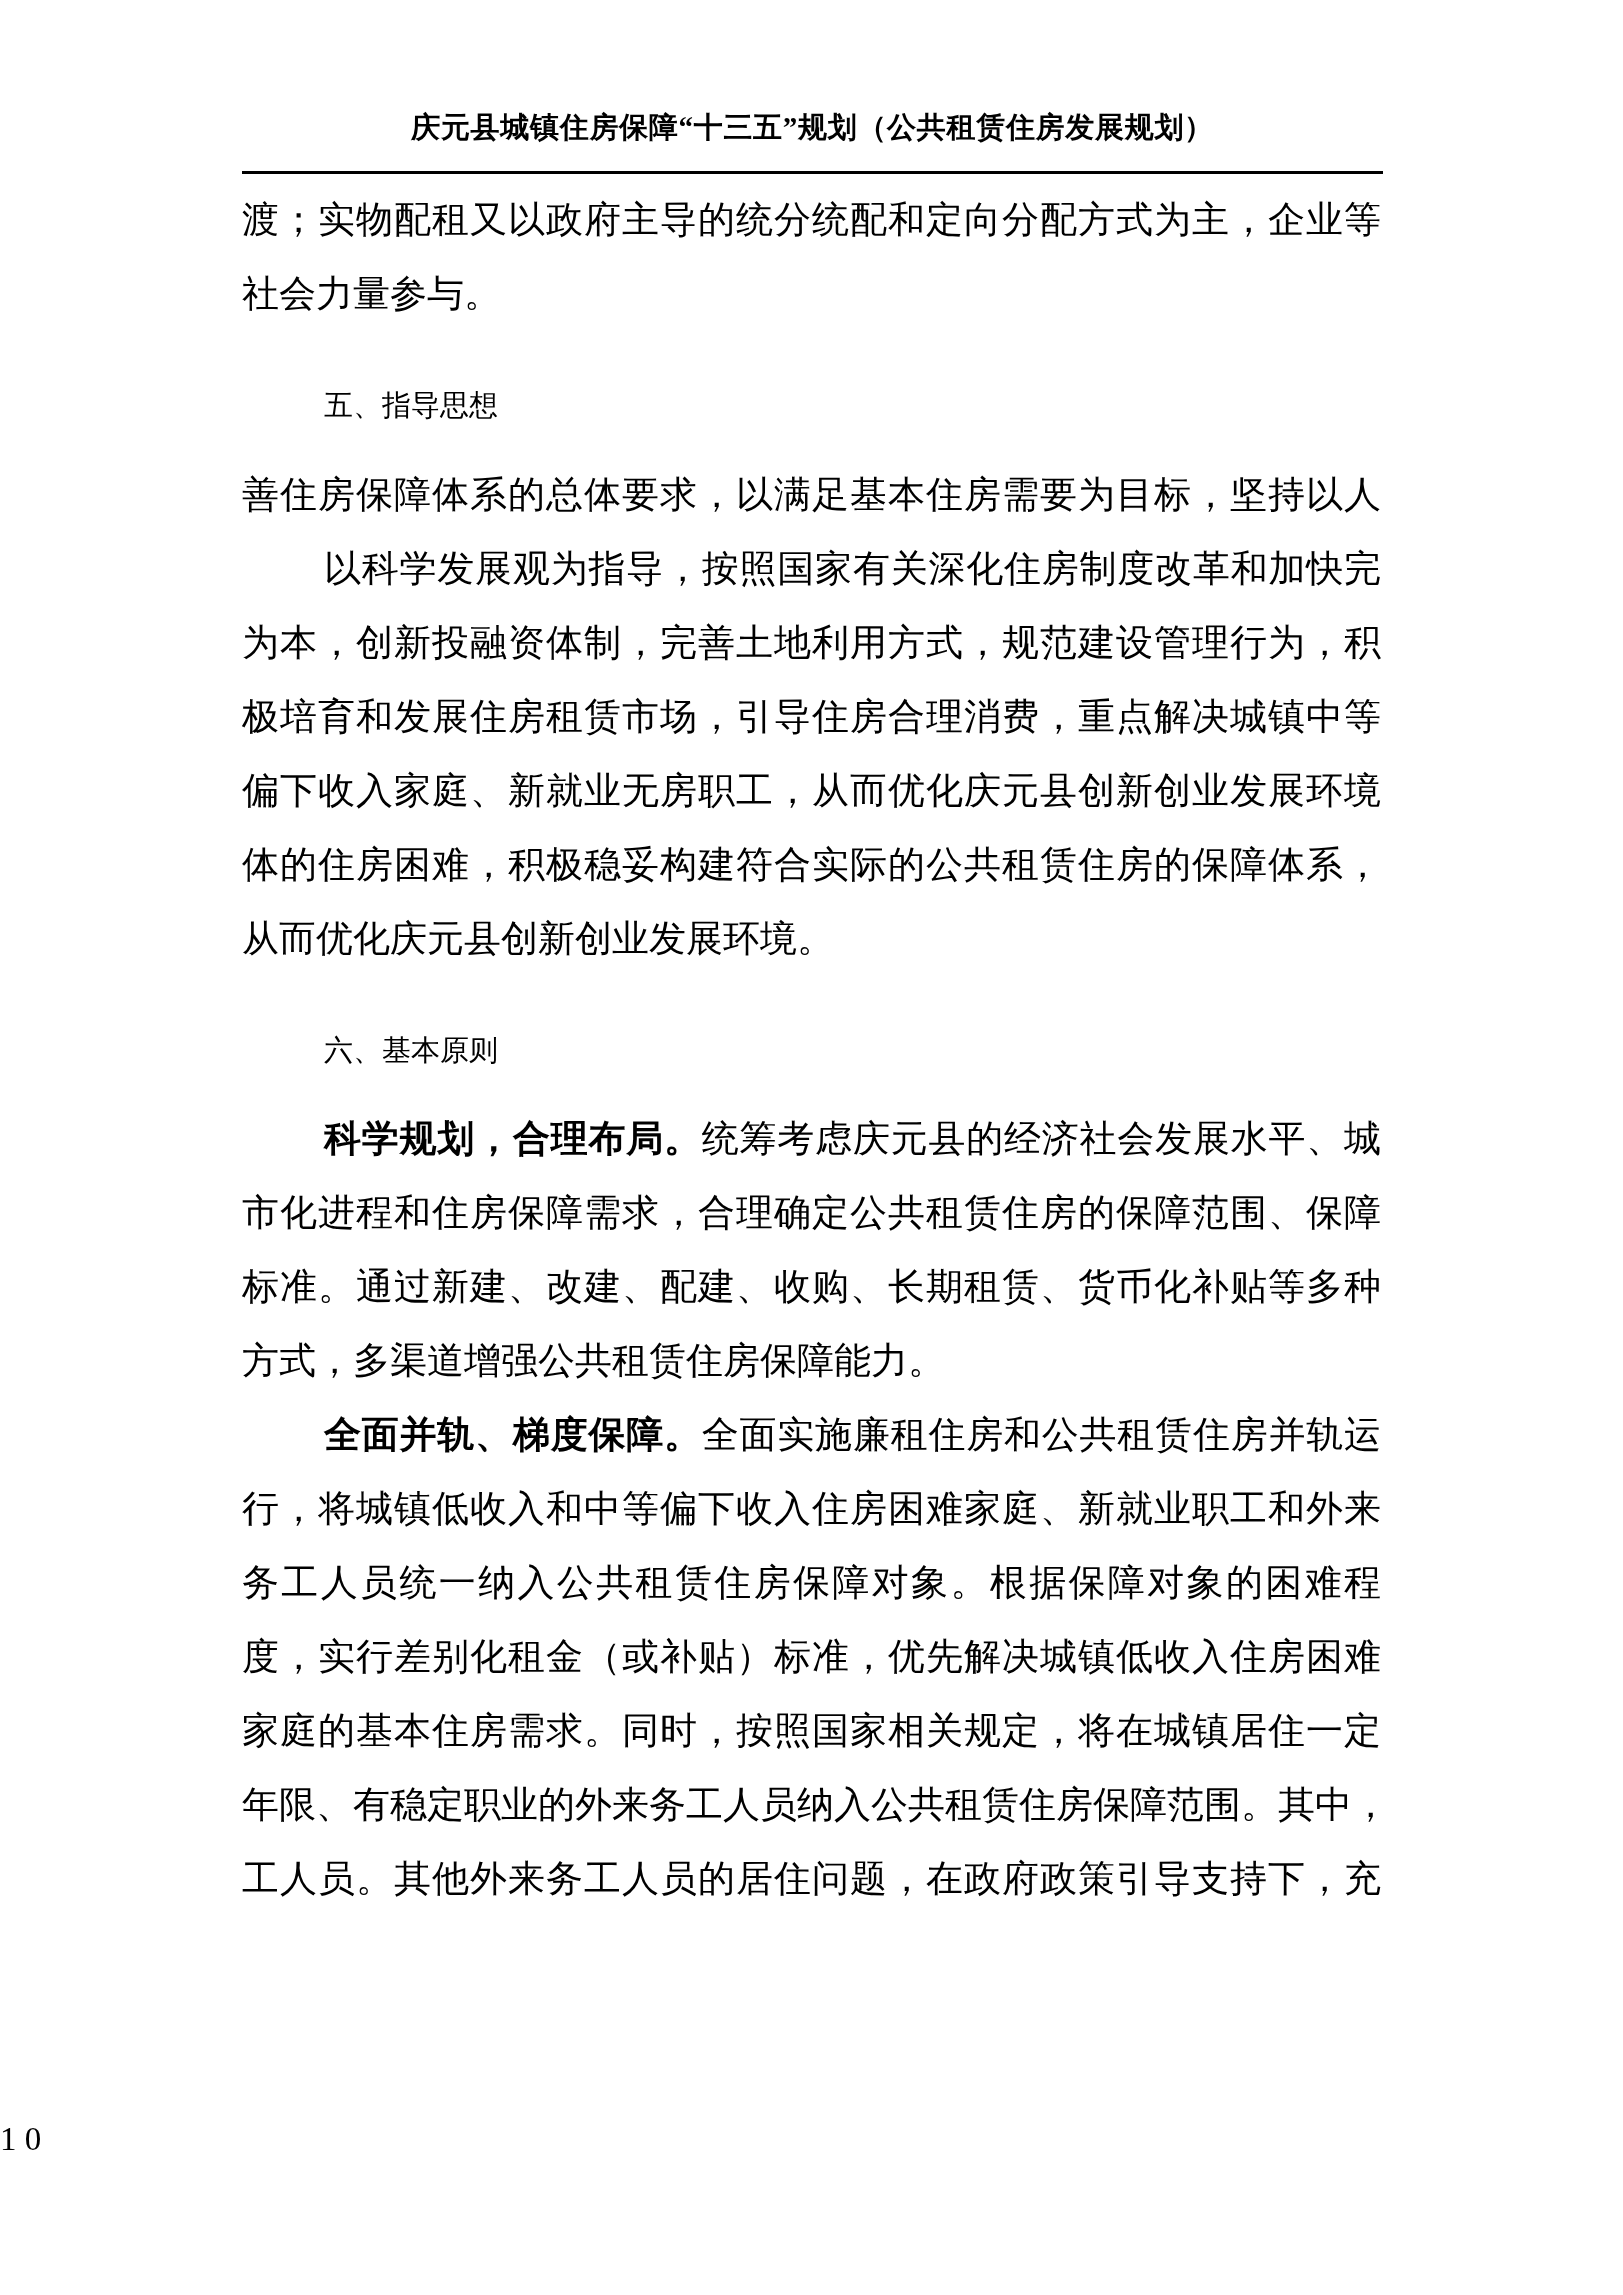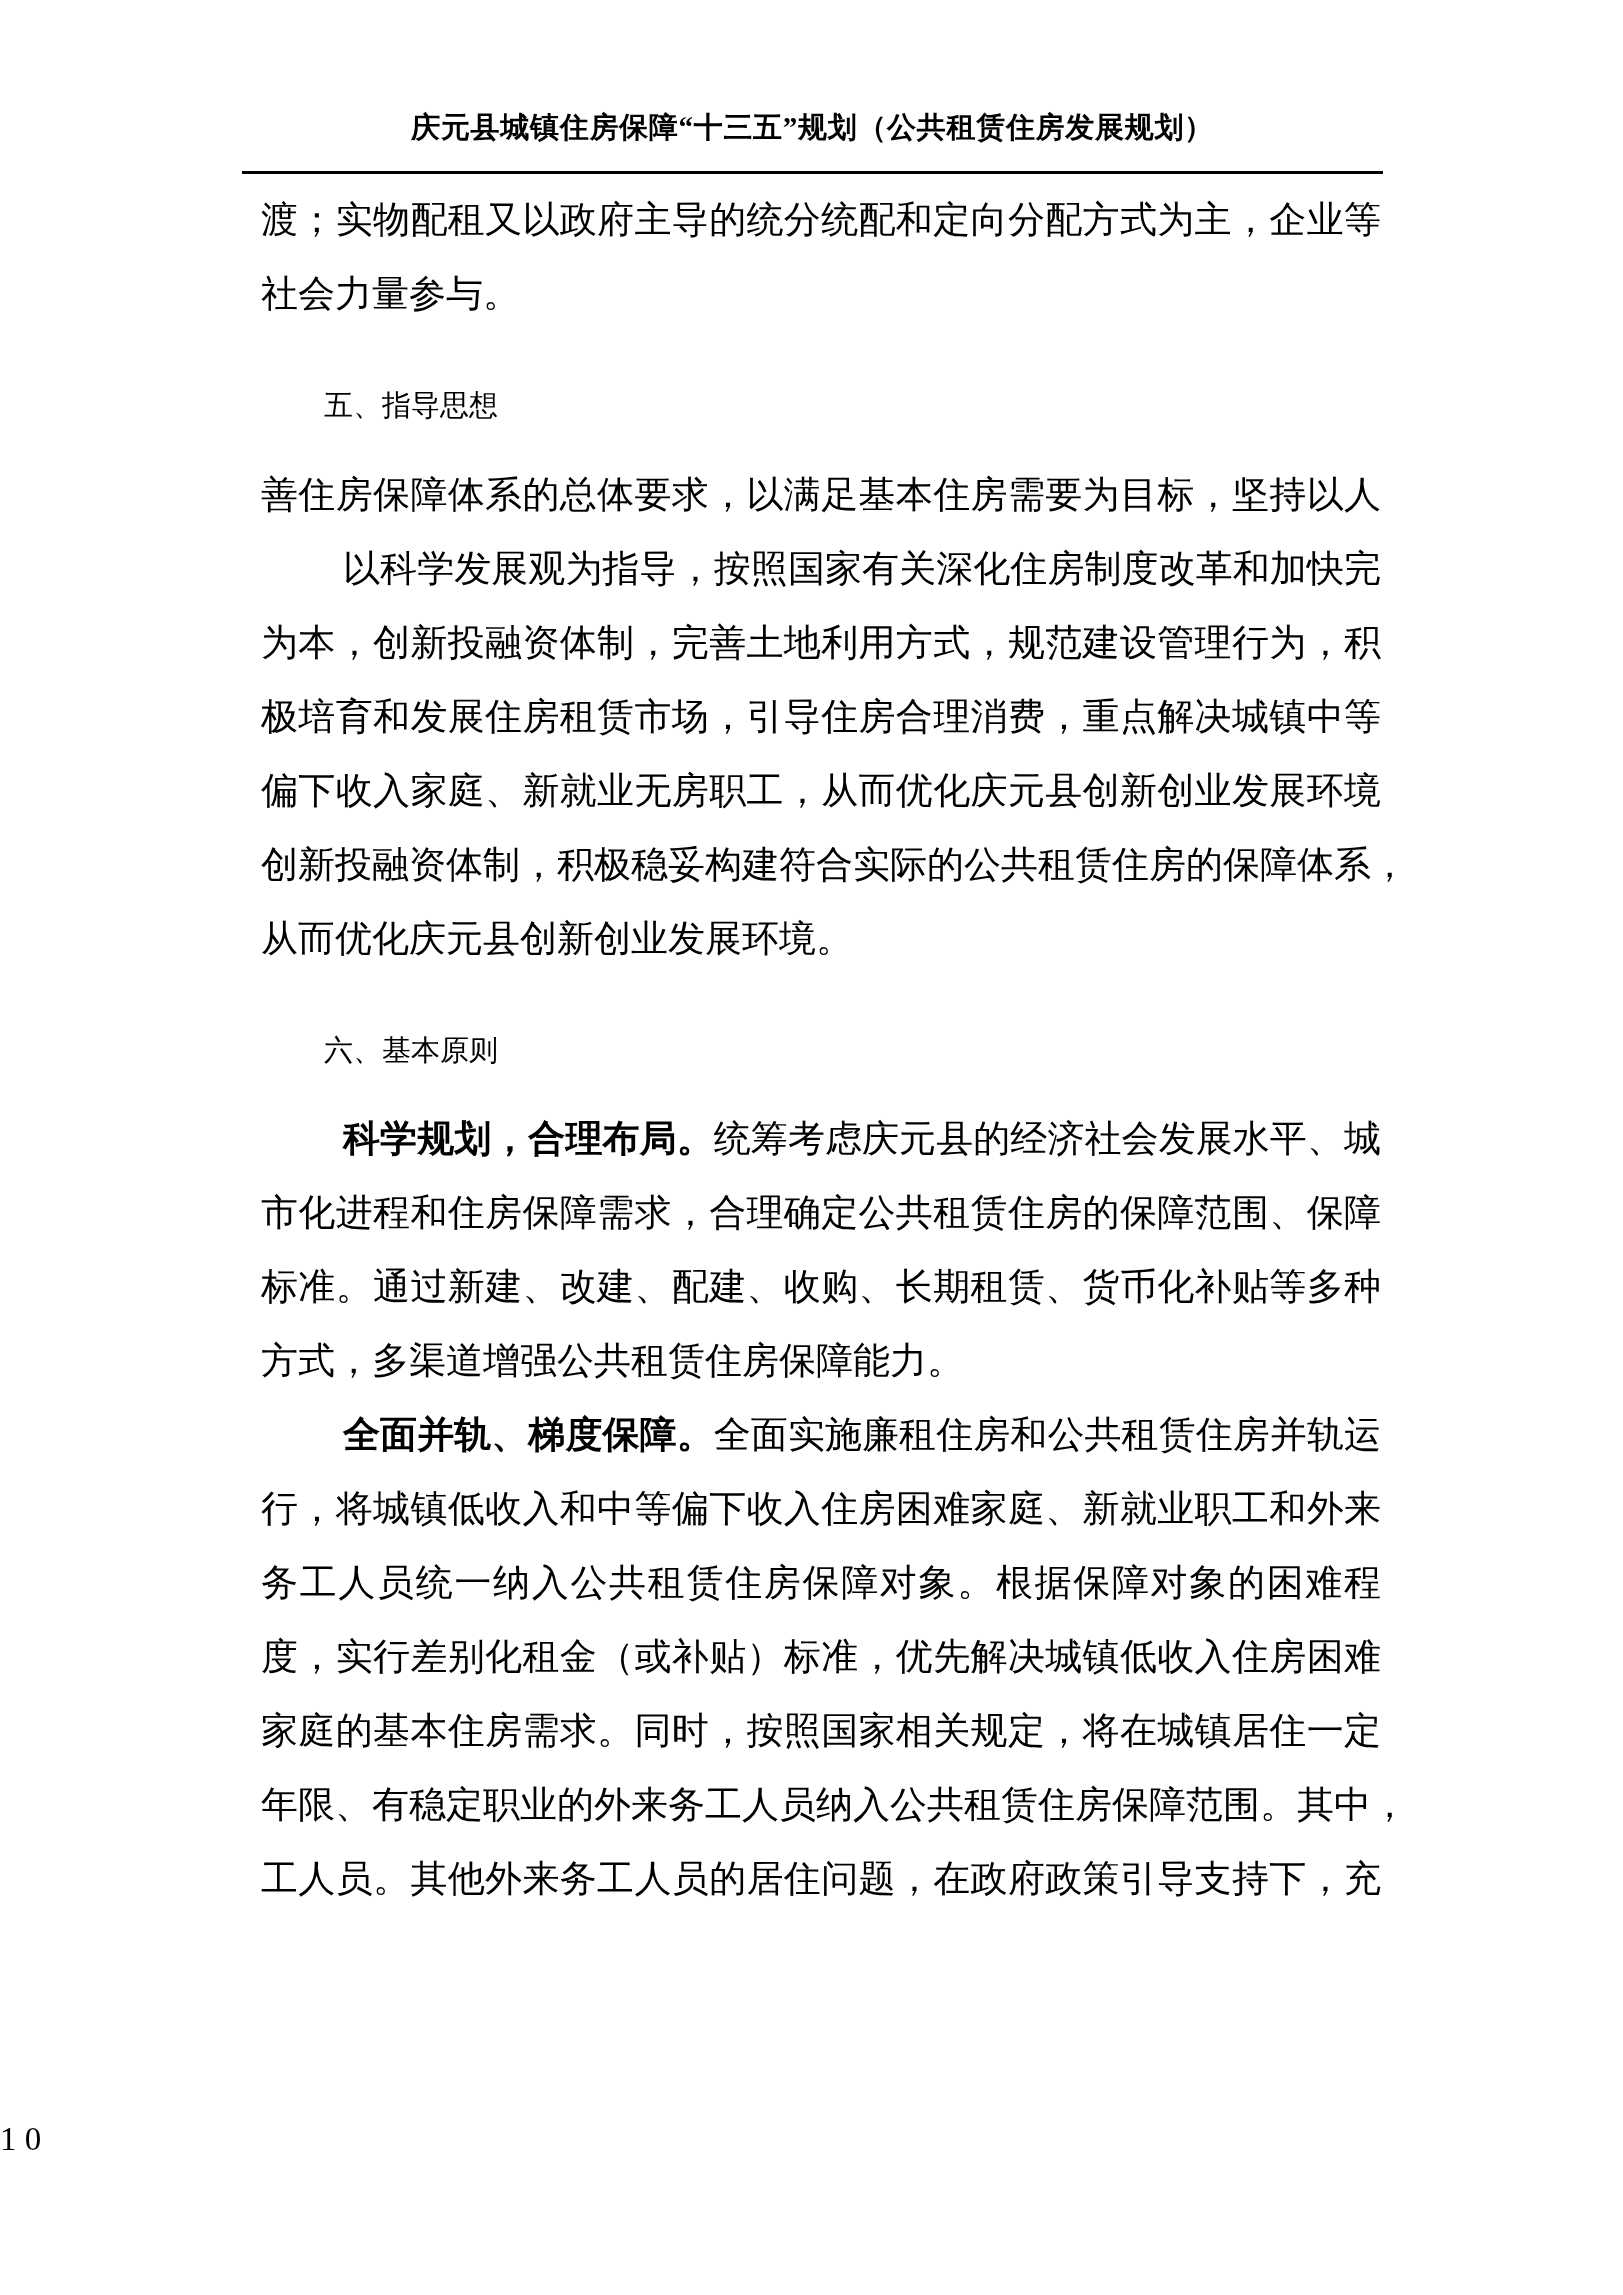--- a/index.html
+++ b/index.html
@@ -37,21 +37,20 @@
     left: 242px;
     width: 1139px;
     font-size: 37px;
   }
   .line {
     height: 74px;
     line-height: 74px;
     white-space: nowrap;
     text-align: justify;
     text-align-last: justify;
-    margin-left: 19px;
   }
   .line.last {
     text-align-last: left;
   }
   .line.indent {
     text-indent: 82px;
   }
   .heading {
     height: 74px;
     line-height: 74px;
@@ -93,21 +92,21 @@
     </div>
 
     <div class="heading">五、指导思想</div>
 
     <div>
       <div class="line">善住房保障体系的总体要求，以满足基本住房需要为目标，坚持以人</div>
       <div class="line indent">以科学发展观为指导，按照国家有关深化住房制度改革和加快完</div>
       <div class="line">为本，创新投融资体制，完善土地利用方式，规范建设管理行为，积</div>
       <div class="line">极培育和发展住房租赁市场，引导住房合理消费，重点解决城镇中等</div>
       <div class="line">偏下收入家庭、新就业无房职工，从而优化庆元县创新创业发展环境</div>
-      <div class="line">创新投融资体制，积极稳妥构建符合实际的公共租赁住房的保障体系，</div>
+      <div class="line">体的住房困难，积极稳妥构建符合实际的公共租赁住房的保障体系，</div>
       <div class="line last">从而优化庆元县创新创业发展环境。</div>
     </div>
 
     <div class="heading">六、基本原则</div>
 
     <div>
       <div class="line indent"><span class="lead">科学规划，合理布局。</span><span>统筹考虑庆元县的经济社会发展水平、城</span></div>
       <div class="line">市化进程和住房保障需求，合理确定公共租赁住房的保障范围、保障</div>
       <div class="line">标准。通过新建、改建、配建、收购、长期租赁、货币化补贴等多种</div>
       <div class="line last">方式，多渠道增强公共租赁住房保障能力。</div>

